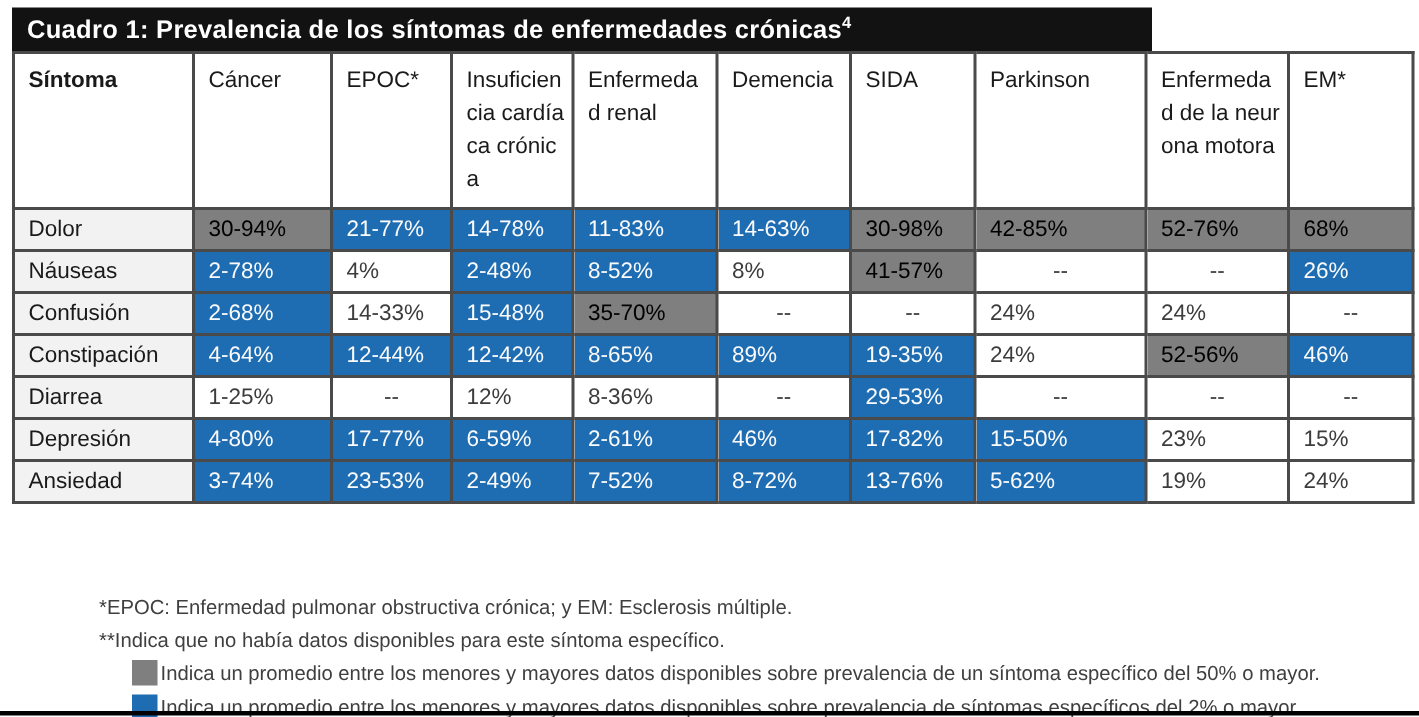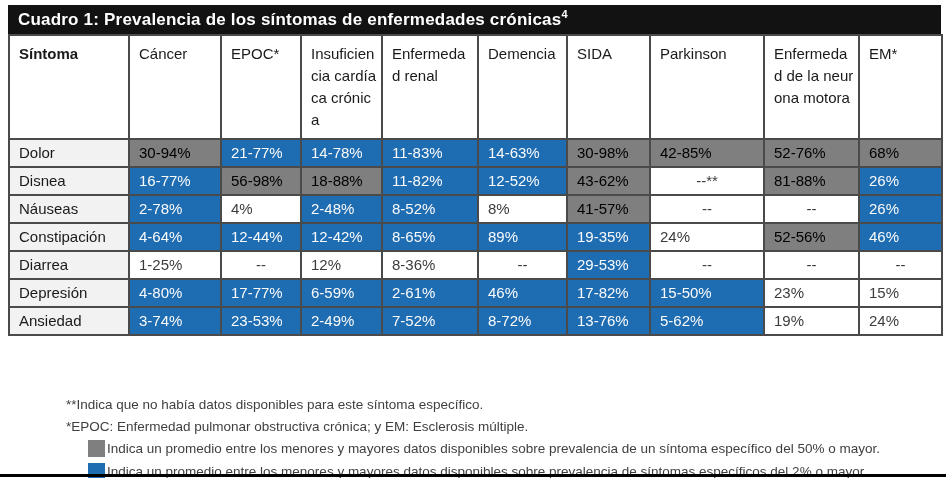--- a/index.html
+++ b/index.html
@@ -3,21 +3,21 @@
 <meta charset="utf-8">
 <style>
   html,body{margin:0;padding:0;background:#fff;}
   body{
     width:946px;height:478px;overflow:hidden;
     font-family:"Liberation Sans","DejaVu Sans",sans-serif;
     -webkit-font-smoothing:antialiased;
   }
   .page{position:relative;width:946px;height:478px;background:#fff;}
   .title-bar{
-    position:absolute;left:8px;top:5px;width:933px;height:29px;
+    position:absolute;left:8px;top:5px;width:760px;height:29px;
     background:var(--title-bg,#121212);color:#fff;
     font-size:17px;font-weight:bold;line-height:29px;
     padding-left:10px;box-sizing:border-box;letter-spacing:.2px;
   }
   .title-bar sup{font-size:11px;line-height:0;}
   table.prev{
     position:absolute;left:8px;top:34px;width:933px;
     border-collapse:collapse;table-layout:fixed;
   }
   table.prev th,table.prev td{
@@ -101,42 +101,42 @@
           <td class="blue">21-77%</td>
           <td class="blue">14-78%</td>
           <td class="blue">11-83%</td>
           <td class="blue">14-63%</td>
           <td class="gray">30-98%</td>
           <td class="gray">42-85%</td>
           <td class="gray">52-76%</td>
           <td class="gray">68%</td>
         </tr>
         <tr>
-          <td class="label">Disnea</td>
-          <td class="blue">16-77%</td>
-          <td class="gray">56-98%</td>
-          <td class="gray">18-88%</td>
-          <td class="blue">11-82%</td>
-          <td class="blue">12-52%</td>
-          <td class="gray">43-62%</td>
-          <td class="white center">--**</td>
-          <td class="gray">81-88%</td>
-          <td class="blue">26%</td>
-        </tr>
-        <tr>
           <td class="label">Náuseas</td>
           <td class="blue">2-78%</td>
           <td class="white">4%</td>
           <td class="blue">2-48%</td>
           <td class="blue">8-52%</td>
           <td class="white">8%</td>
           <td class="gray">41-57%</td>
           <td class="white center">--</td>
           <td class="white center">--</td>
           <td class="blue">26%</td>
+        </tr>
+        <tr>
+          <td class="label">Confusión</td>
+          <td class="blue">2-68%</td>
+          <td class="white">14-33%</td>
+          <td class="blue">15-48%</td>
+          <td class="gray">35-70%</td>
+          <td class="white center">--</td>
+          <td class="white center">--</td>
+          <td class="white">24%</td>
+          <td class="white">24%</td>
+          <td class="white center">--</td>
         </tr>
         <tr>
           <td class="label">Constipación</td>
           <td class="blue">4-64%</td>
           <td class="blue">12-44%</td>
           <td class="blue">12-42%</td>
           <td class="blue">8-65%</td>
           <td class="blue">89%</td>
           <td class="blue">19-35%</td>
           <td class="white">24%</td>
@@ -176,22 +176,22 @@
           <td class="blue">8-72%</td>
           <td class="blue">13-76%</td>
           <td class="blue">5-62%</td>
           <td class="white">19%</td>
           <td class="white">24%</td>
         </tr>
       </tbody>
   </table>
 
   <div class="footnotes">
+    <div class="fn">*EPOC: Enfermedad pulmonar obstructiva crónica; y EM: Esclerosis múltiple.</div>
     <div class="fn">**Indica que no había datos disponibles para este síntoma específico.</div>
-    <div class="fn">*EPOC: Enfermedad pulmonar obstructiva crónica; y EM: Esclerosis múltiple.</div>
     <div class="legend">
       <span class="swatch gray"></span>
       <span>Indica un promedio entre los menores y mayores datos disponibles sobre prevalencia de un síntoma específico del 50% o mayor.</span>
     </div>
     <div class="legend">
       <span class="swatch blue"></span>
       <span>Indica un promedio entre los menores y mayores datos disponibles sobre prevalencia de síntomas específicos del 2% o mayor.</span>
     </div>
   </div>
 

